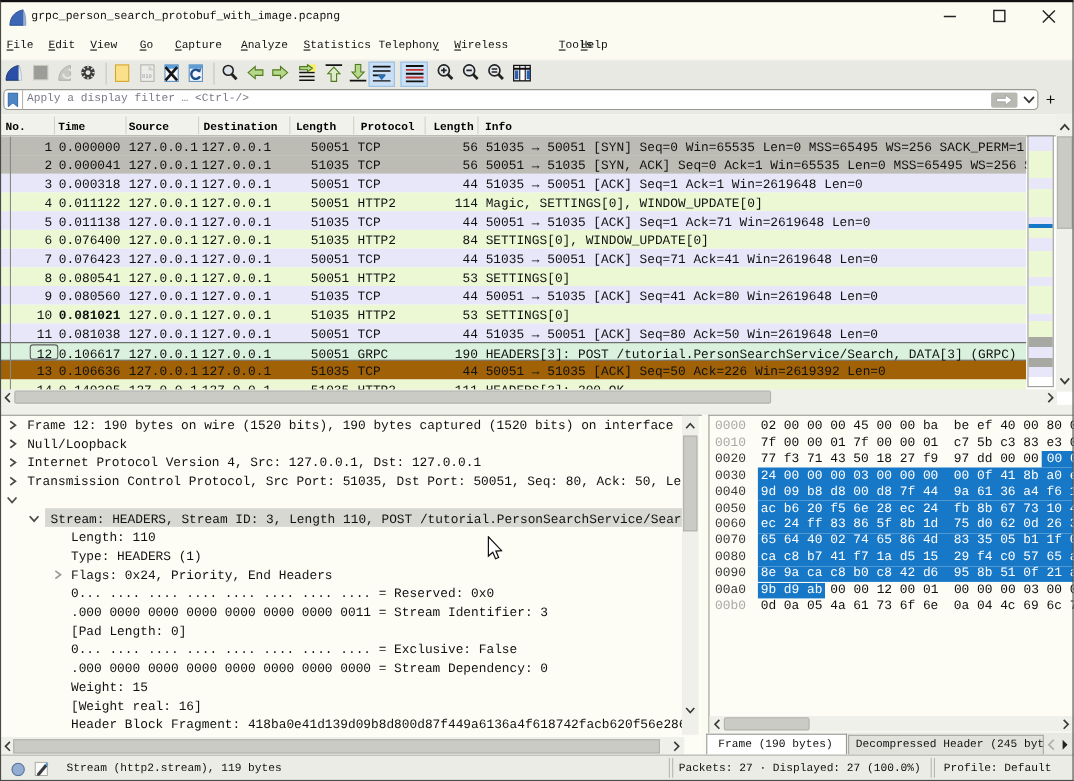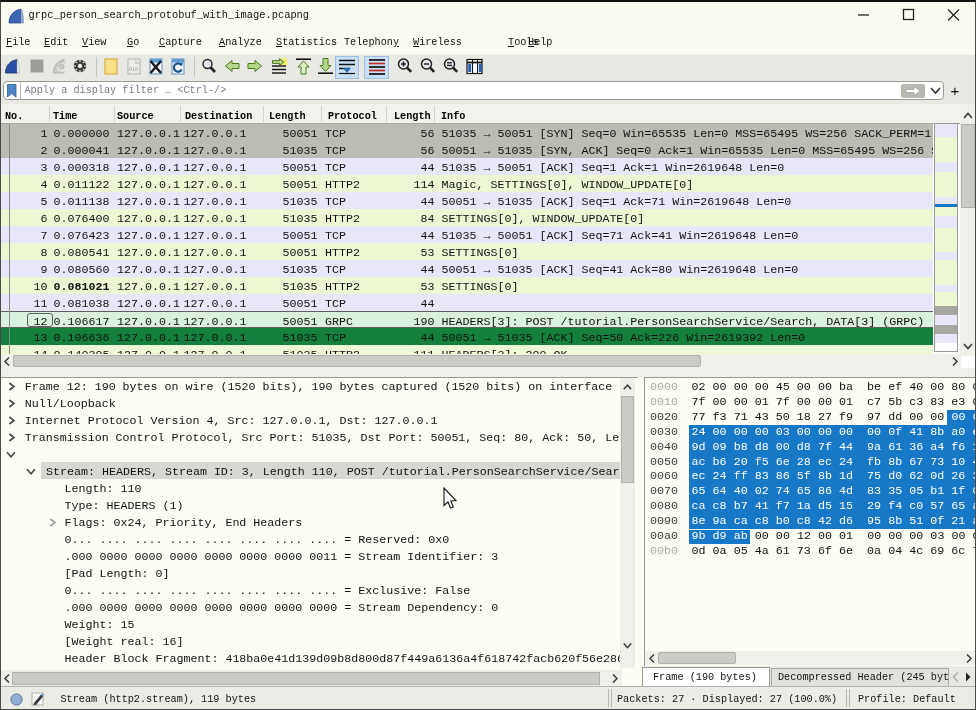--- a/index.html
+++ b/index.html
@@ -286,33 +286,34 @@
 <span class="abs t11" style="left:441.5px;top:3px;color:#111;">SETTINGS[0]</span>
 </div>
 <div class="abs" style="left:0;top:170px;width:933px;height:17px;background:#e8e7f9;">
 <span class="abs t11" style="left:0;top:3px;width:47.5px;text-align:right;display:inline-block;color:#111;">11</span>
 <span class="abs t11" style="left:53.5px;top:3px;color:#111;">0.081038</span>
 <span class="abs t11" style="left:117px;top:3px;color:#111;">127.0.0.1</span>
 <span class="abs t11" style="left:183.5px;top:3px;color:#111;">127.0.0.1</span>
 <span class="abs t11" style="left:240px;top:3px;width:77.5px;text-align:right;display:inline-block;color:#111;">50051</span>
 <span class="abs t11" style="left:325px;top:3px;color:#111;">TCP</span>
 <span class="abs t11" style="left:353px;top:3px;width:81.5px;text-align:right;display:inline-block;color:#111;">44</span>
+<span class="abs t11" style="left:441.5px;top:3px;color:#111;">51035 → 50051 [ACK] Seq=80 Ack=50 Win=2619648 Len=0</span>
 </div>
 <div class="abs" style="left:0;top:187px;width:933px;height:17px;background:#d9f1dd; border-top:1px solid #5f5f5f;border-bottom:1px solid #5f5f5f;">
 <span class="abs t11" style="left:0;top:3px;width:47.5px;text-align:right;display:inline-block;color:#111;">12</span>
 <span class="abs t11" style="left:53.5px;top:3px;color:#111;">0.106617</span>
 <span class="abs t11" style="left:117px;top:3px;color:#111;">127.0.0.1</span>
 <span class="abs t11" style="left:183.5px;top:3px;color:#111;">127.0.0.1</span>
 <span class="abs t11" style="left:240px;top:3px;width:77.5px;text-align:right;display:inline-block;color:#111;">50051</span>
 <span class="abs t11" style="left:325px;top:3px;color:#111;">GRPC</span>
 <span class="abs t11" style="left:353px;top:3px;width:81.5px;text-align:right;display:inline-block;color:#111;">190</span>
 <span class="abs t11" style="left:441.5px;top:3px;color:#111;">HEADERS[3]: POST /tutorial.PersonSearchService/Search, DATA[3] (GRPC)</span>
 <span class="abs" style="left:26.5px;top:1px;width:26px;height:13.5px;border:1px solid #5f5f5f;border-radius:3px;"></span>
 </div>
-<div class="abs" style="left:0;top:204px;width:933px;height:17px;background:#15803d;padding-left:40px;">
+<div class="abs" style="left:0;top:204px;width:933px;height:17px;background:#a16207;padding-left:40px;">
 <span class="abs t11" style="left:0;top:3px;width:47.5px;text-align:right;display:inline-block;color:#111;">13</span>
 <span class="abs t11" style="left:53.5px;top:3px;color:#111;">0.106636</span>
 <span class="abs t11" style="left:117px;top:3px;color:#111;">127.0.0.1</span>
 <span class="abs t11" style="left:183.5px;top:3px;color:#111;">127.0.0.1</span>
 <span class="abs t11" style="left:240px;top:3px;width:77.5px;text-align:right;display:inline-block;color:#111;">51035</span>
 <span class="abs t11" style="left:325px;top:3px;color:#111;">TCP</span>
 <span class="abs t11" style="left:353px;top:3px;width:81.5px;text-align:right;display:inline-block;color:#111;">44</span>
 <span class="abs t11" style="left:441.5px;top:3px;color:#111;">50051 → 51035 [ACK] Seq=50 Ack=226 Win=2619392 Len=0</span>
 </div>
 <div class="abs" style="left:0;top:221px;width:933px;height:17px;background:#ecf8d4;">

